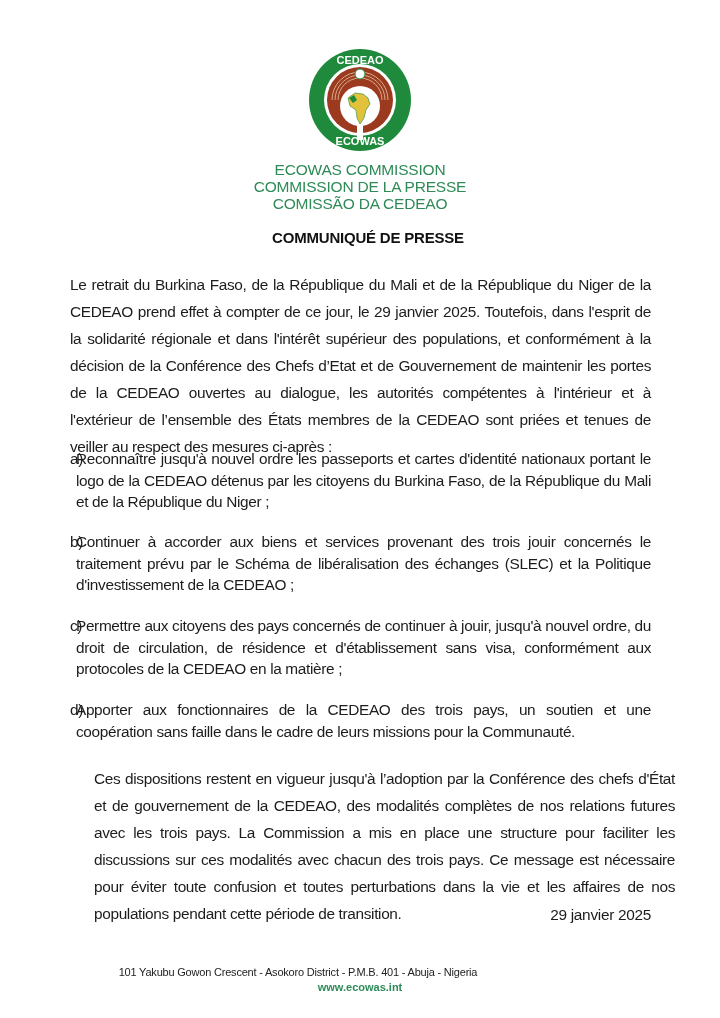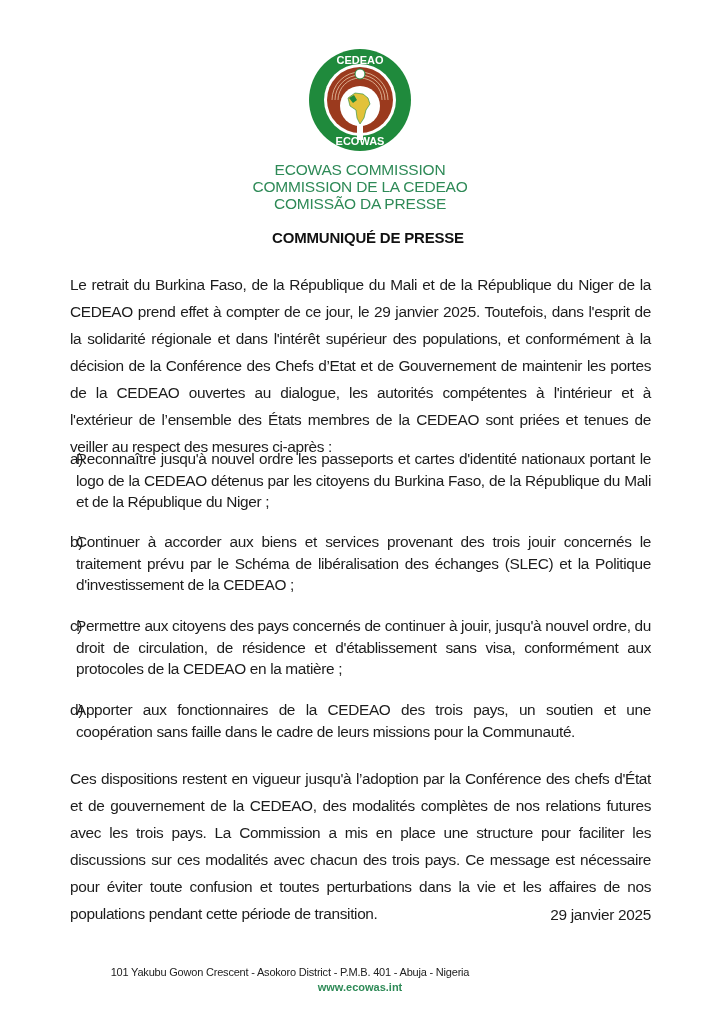--- a/index.html
+++ b/index.html
@@ -11,23 +11,23 @@
     .title { position: absolute; left: 0; width: 720px; top: 229px; text-align: center;
              font-weight: bold; font-size: 15px; letter-spacing: -0.2px; color: #111; padding-left: 8px; }
     .body { position: absolute; left: 70px; width: 581px; font-size: 15.4px; line-height: 27px;
             text-align: justify; letter-spacing: -0.35px; color: #1c1c1c; }
     .p1 { top: 271px; }
     .item { position: absolute; left: 70px; width: 581px; font-size: 15.4px; line-height: 21.6px;
             letter-spacing: -0.35px; color: #1c1c1c; }
     .item .lbl { position: absolute; left: 0; top: 0; }
     .item .txt { margin-left: 6px; text-align: justify; display: block; }
     .ia { top: 448px; } .ib { top: 531px; } .ic { top: 615px; } .id { top: 699px; }
-    .p2 { top: 765px; }
+    .p2 { top: 765px; margin-left: 24px; }
     .date { position: absolute; right: 69px; top: 906px; font-size: 15.4px; color: #1c1c1c; letter-spacing: -0.3px; }
-    .addr { position: absolute; left: 0; width: 580px; top: 966px; text-align: center;
+    .addr { position: absolute; left: 8px; width: 580px; top: 966px; text-align: center;
             font-size: 11px; color: #222; letter-spacing: -0.2px; }
     .web { position: absolute; left: 0; width: 720px; top: 981px; text-align: center;
            font-size: 11px; font-weight: bold; color: #2e8a57; }
   </style>
 </head>
 <body>
 
 <div class="logo">
   <svg width="104" height="104" viewBox="0 0 104 104">
     <circle cx="52" cy="52" r="51" fill="#1f8a3c"></circle>
@@ -43,22 +43,22 @@
     <path d="M40 50 L47 45 L55 46 L60 50 L62 56 L58 62 L56 70 L52 76 L49 70 L48 62 L42 58 Z" fill="#e2c23a" stroke="#1f8a3c" stroke-width="0.6"></path>
     <path d="M41 50 L46 47 L49 52 L45 55 Z" fill="#1f8a3c"></path>
     <circle cx="52" cy="26" r="5" fill="#ffffff" stroke="#1f8a3c" stroke-width="1"></circle>
     <text x="52" y="16" text-anchor="middle" font-family="Liberation Sans, sans-serif" font-weight="bold" font-size="11" fill="#ffffff">CEDEAO</text>
     <text x="52" y="97" text-anchor="middle" font-family="Liberation Sans, sans-serif" font-weight="bold" font-size="11" fill="#ffffff">ECOWAS</text>
   </svg>
 </div>
 
 <div class="org">
   <div>ECOWAS COMMISSION</div>
-  <div>COMMISSION DE LA CEDEAO</div>
-  <div>COMISSÃO DA PRESSE</div>
+  <div>COMMISSION DE LA PRESSE</div>
+  <div>COMISSÃO DA CEDEAO</div>
 </div>
 
 <div class="title">COMMUNIQUÉ DE PRESSE</div>
 
 <div class="body p1">Le retrait du Burkina Faso, de la République du Mali et de la République du Niger de la CEDEAO prend effet à compter de ce jour, le 29 janvier 2025. Toutefois, dans l'esprit de la solidarité régionale et dans l'intérêt supérieur des populations, et conformément à la décision de la Conférence des Chefs d’Etat et de Gouvernement de maintenir les portes de la CEDEAO ouvertes au dialogue, les autorités compétentes à l'intérieur et à l'extérieur de l’ensemble des États membres de la CEDEAO sont priées et tenues de veiller au respect des mesures ci-après :</div>
 
 <div class="item ia">
   <span class="lbl">a)</span>
   <span class="txt">Reconnaître jusqu'à nouvel ordre les passeports et cartes d'identité nationaux portant le logo de la CEDEAO détenus par les citoyens du Burkina Faso, de la République du Mali et de la République du Niger ;</span>
 </div>

